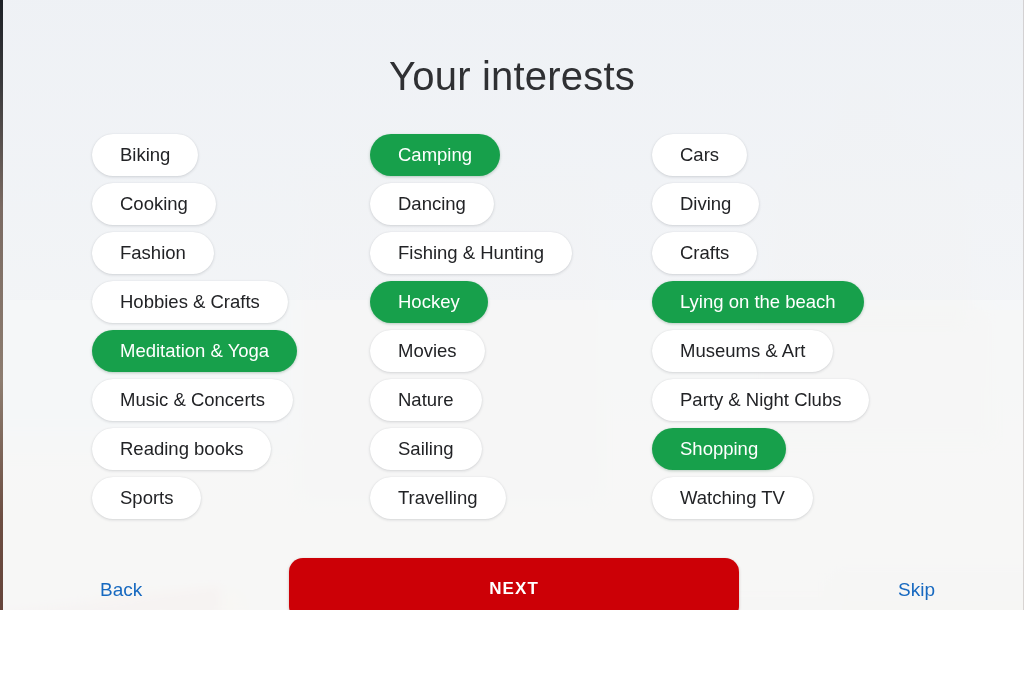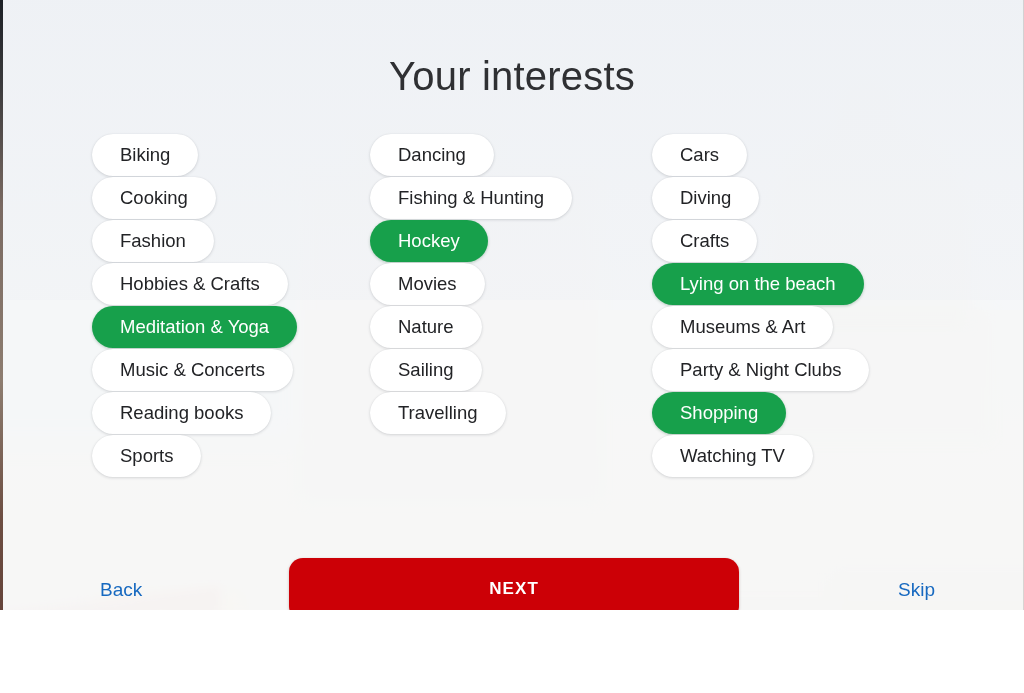--- a/index.html
+++ b/index.html
@@ -208,21 +208,21 @@
     left: 0;
     top: 134px;
     width: 1024px;
     height: 390px;
   }
   .col {
     position: absolute;
     top: 0;
     display: flex;
     flex-direction: column;
-    gap: 1px;
+    gap: 7px;
   }
   .col-1 { left: 92px; }
   .col-2 { left: 370px; }
   .col-3 { left: 652px; }
 
   .chip {
     height: 42px;
     line-height: 42px;
     border-radius: 21px;
     padding: 0 28px;
@@ -339,20 +339,21 @@
           <div class="chip off">Biking</div>
           <div class="chip off">Cooking</div>
           <div class="chip off">Fashion</div>
           <div class="chip off">Hobbies &amp; Crafts</div>
           <div class="chip on">Meditation &amp; Yoga</div>
           <div class="chip off">Music &amp; Concerts</div>
           <div class="chip off">Reading books</div>
           <div class="chip off">Sports</div>
         </div>
       <div class="col col-2">
+          <div class="chip on">Camping</div>
           <div class="chip off">Dancing</div>
           <div class="chip off">Fishing &amp; Hunting</div>
           <div class="chip on">Hockey</div>
           <div class="chip off">Movies</div>
           <div class="chip off">Nature</div>
           <div class="chip off">Sailing</div>
           <div class="chip off">Travelling</div>
         </div>
       <div class="col col-3">
           <div class="chip off">Cars</div>

